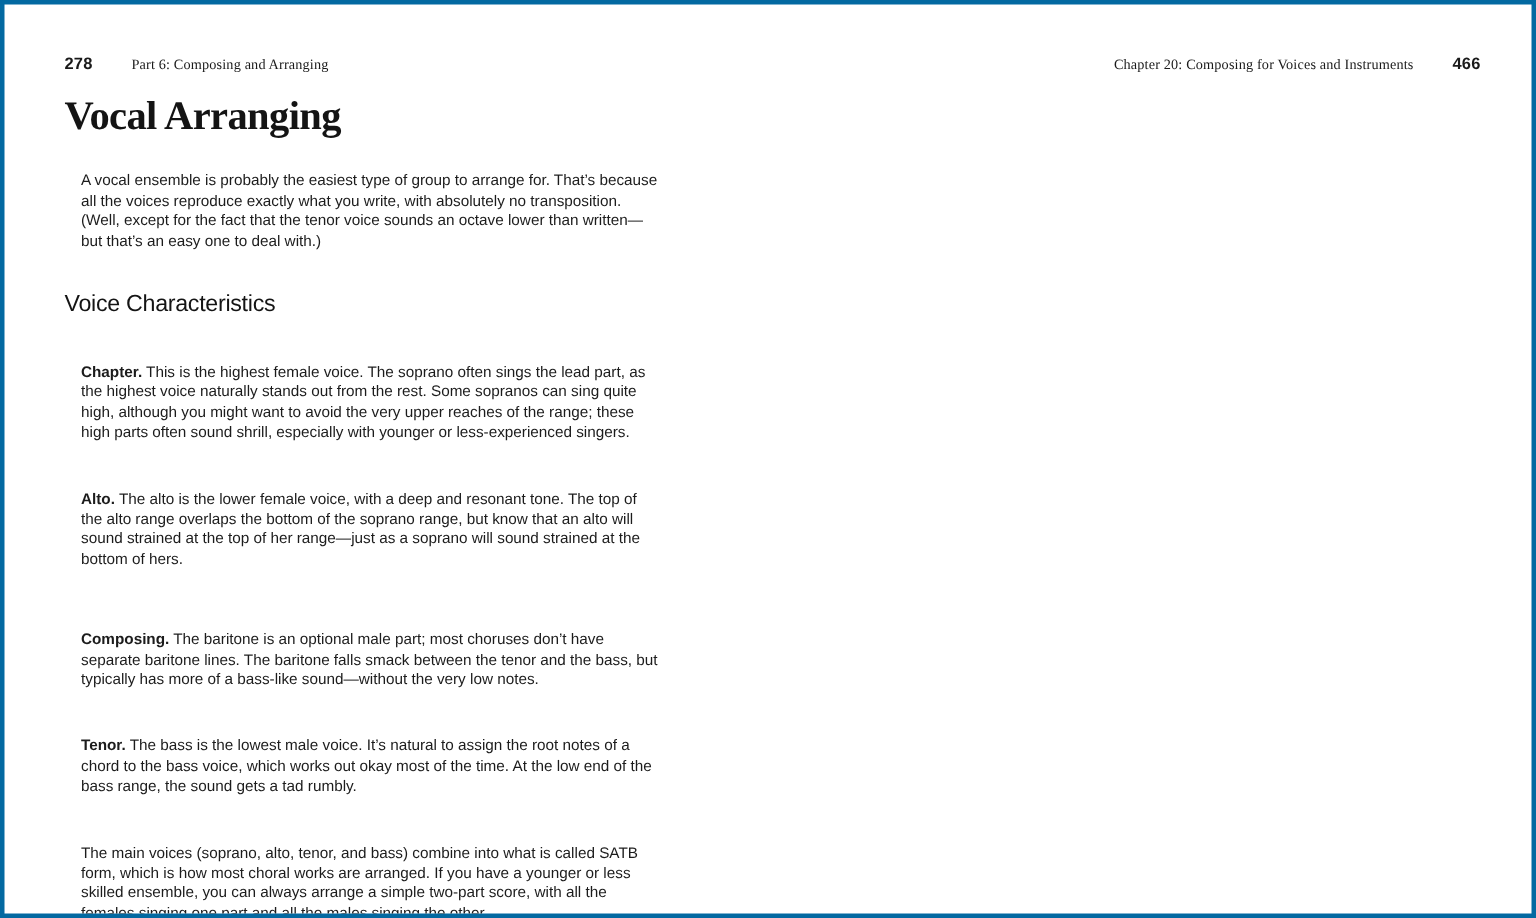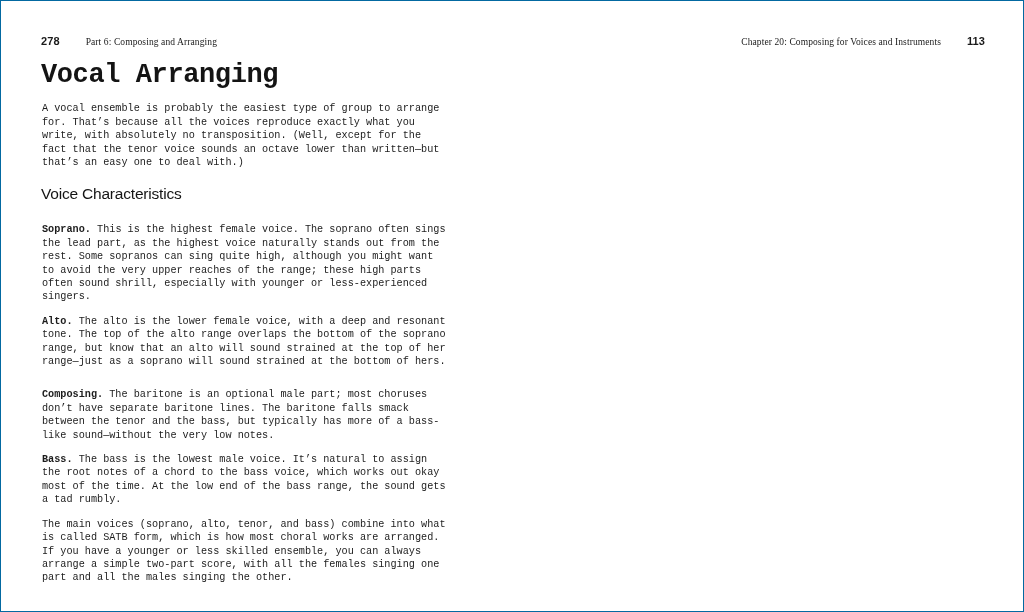--- a/index.html
+++ b/index.html
@@ -5,21 +5,21 @@
   html, body {
     margin: 0;
     padding: 0;
     background: #ffffff;
   }
   .page-spread {
     position: relative;
     width: 1024px;
     height: 612px;
     background: #ffffff;
-    border: 1px solid #0369a1;
+    border: 3px solid #0369a1;
     box-sizing: border-box;
     overflow: hidden;
     font-family: "Liberation Serif", serif;
   }
   .page {
     position: absolute;
     top: 0;
     height: 612px;
     box-sizing: border-box;
   }
@@ -42,39 +42,39 @@
     font-size: 11px;
   }
   .rh-left  { left: 40px; }
   .rh-left .folio { margin-right: 26px; }
   .rh-right { right: 40px; text-align: right; }
   .rh-right .folio { margin-left: 26px; }
 
   
   h1.chapter-head {
     margin: 0;
-    font-family: Liberation Mono, monospace;
+    font-family: Liberation Serif, serif;
     font-weight: bold;
     font-size: 27px;
     line-height: 1.05;
     letter-spacing: -0.4px;
     color: #141414;
   }
   h2.section-head {
     margin: 0;
     font-family: "Liberation Sans", sans-serif;
     font-weight: normal;
     font-size: 15.5px;
     letter-spacing: -0.2px;
     color: #141414;
   }
 
   p.body-text {
-    margin: 1px;
-    font-family: Liberation Mono, monospace;
+    margin: 11px;
+    font-family: Liberation Sans, sans-serif;
     font-size: 10.2px;
     line-height: 13.4px;
     color: #1c1c1c;
     text-align: left;
   }
   p.body-text b { font-weight: bold; }
 
   .indent { margin-left: 12px; }
 
   
@@ -107,44 +107,44 @@
       <div class="gap-after-h1"></div>
 
       <p class="body-text indent">A vocal ensemble is probably the easiest type of group to arrange for. That’s because all the voices reproduce exactly what you write, with absolutely no transposition. (Well, except for the fact that the tenor voice sounds an octave lower than written—but that’s an easy one to deal with.)</p>
       <div class="gap-before-h2"></div>
 
       <h2 class="section-head">Voice Characteristics</h2>
       <div class="gap-after-h2"></div>
 
       <div class="gap-p"></div>
 
-      <p class="body-text indent"><b>Soprano.</b><span> This is the highest female voice. The soprano often sings the lead part, as the highest voice naturally stands out from the rest. Some sopranos can sing quite high, although you might want to avoid the very upper reaches of the range; these high parts often sound shrill, especially with younger or less-experienced singers.</span></p>
+      <p class="body-text indent"><b>Chapter.</b><span> This is the highest female voice. The soprano often sings the lead part, as the highest voice naturally stands out from the rest. Some sopranos can sing quite high, although you might want to avoid the very upper reaches of the range; these high parts often sound shrill, especially with younger or less-experienced singers.</span></p>
       <div class="gap-p"></div>
 
       <p class="body-text indent"><b>Alto.</b><span> The alto is the lower female voice, with a deep and resonant tone. The top of the alto range overlaps the bottom of the soprano range, but know that an alto will sound strained at the top of her range—just as a soprano will sound strained at the bottom of hers.</span></p>
       <div class="gap-p"></div>
 
       <div class="gap-p"></div>
 
       <p class="body-text indent"><b>Composing.</b><span> The baritone is an optional male part; most choruses don’t have separate baritone lines. The baritone falls smack between the tenor and the bass, but typically has more of a bass-like sound—without the very low notes.</span></p>
       <div class="gap-p"></div>
 
-      <p class="body-text indent"><b>Bass.</b><span> The bass is the lowest male voice. It’s natural to assign the root notes of a chord to the bass voice, which works out okay most of the time. At the low end of the bass range, the sound gets a tad rumbly.</span></p>
+      <p class="body-text indent"><b>Tenor.</b><span> The bass is the lowest male voice. It’s natural to assign the root notes of a chord to the bass voice, which works out okay most of the time. At the low end of the bass range, the sound gets a tad rumbly.</span></p>
       <div class="gap-p"></div>
 
       <p class="body-text indent">The main voices (soprano, alto, tenor, and bass) combine into what is called SATB form, which is how most choral works are arranged. If you have a younger or less skilled ensemble, you can always arrange a simple two-part score, with all the females singing one part and all the males singing the other.</p>
       <div class="gap-before-h2"></div>
 
       <div class="gap-after-h2"></div>
 
 
     </div>
   </div>
 
   <div class="page page-right">
 
     <div class="running-head rh-right">
-      <span>Chapter 20: Composing for Voices and Instruments</span><span class="folio">113</span>
+      <span>Chapter 20: Composing for Voices and Instruments</span><span class="folio">466</span>
     </div>
 
   </div>
 
 </div>
 
 </body></html>

